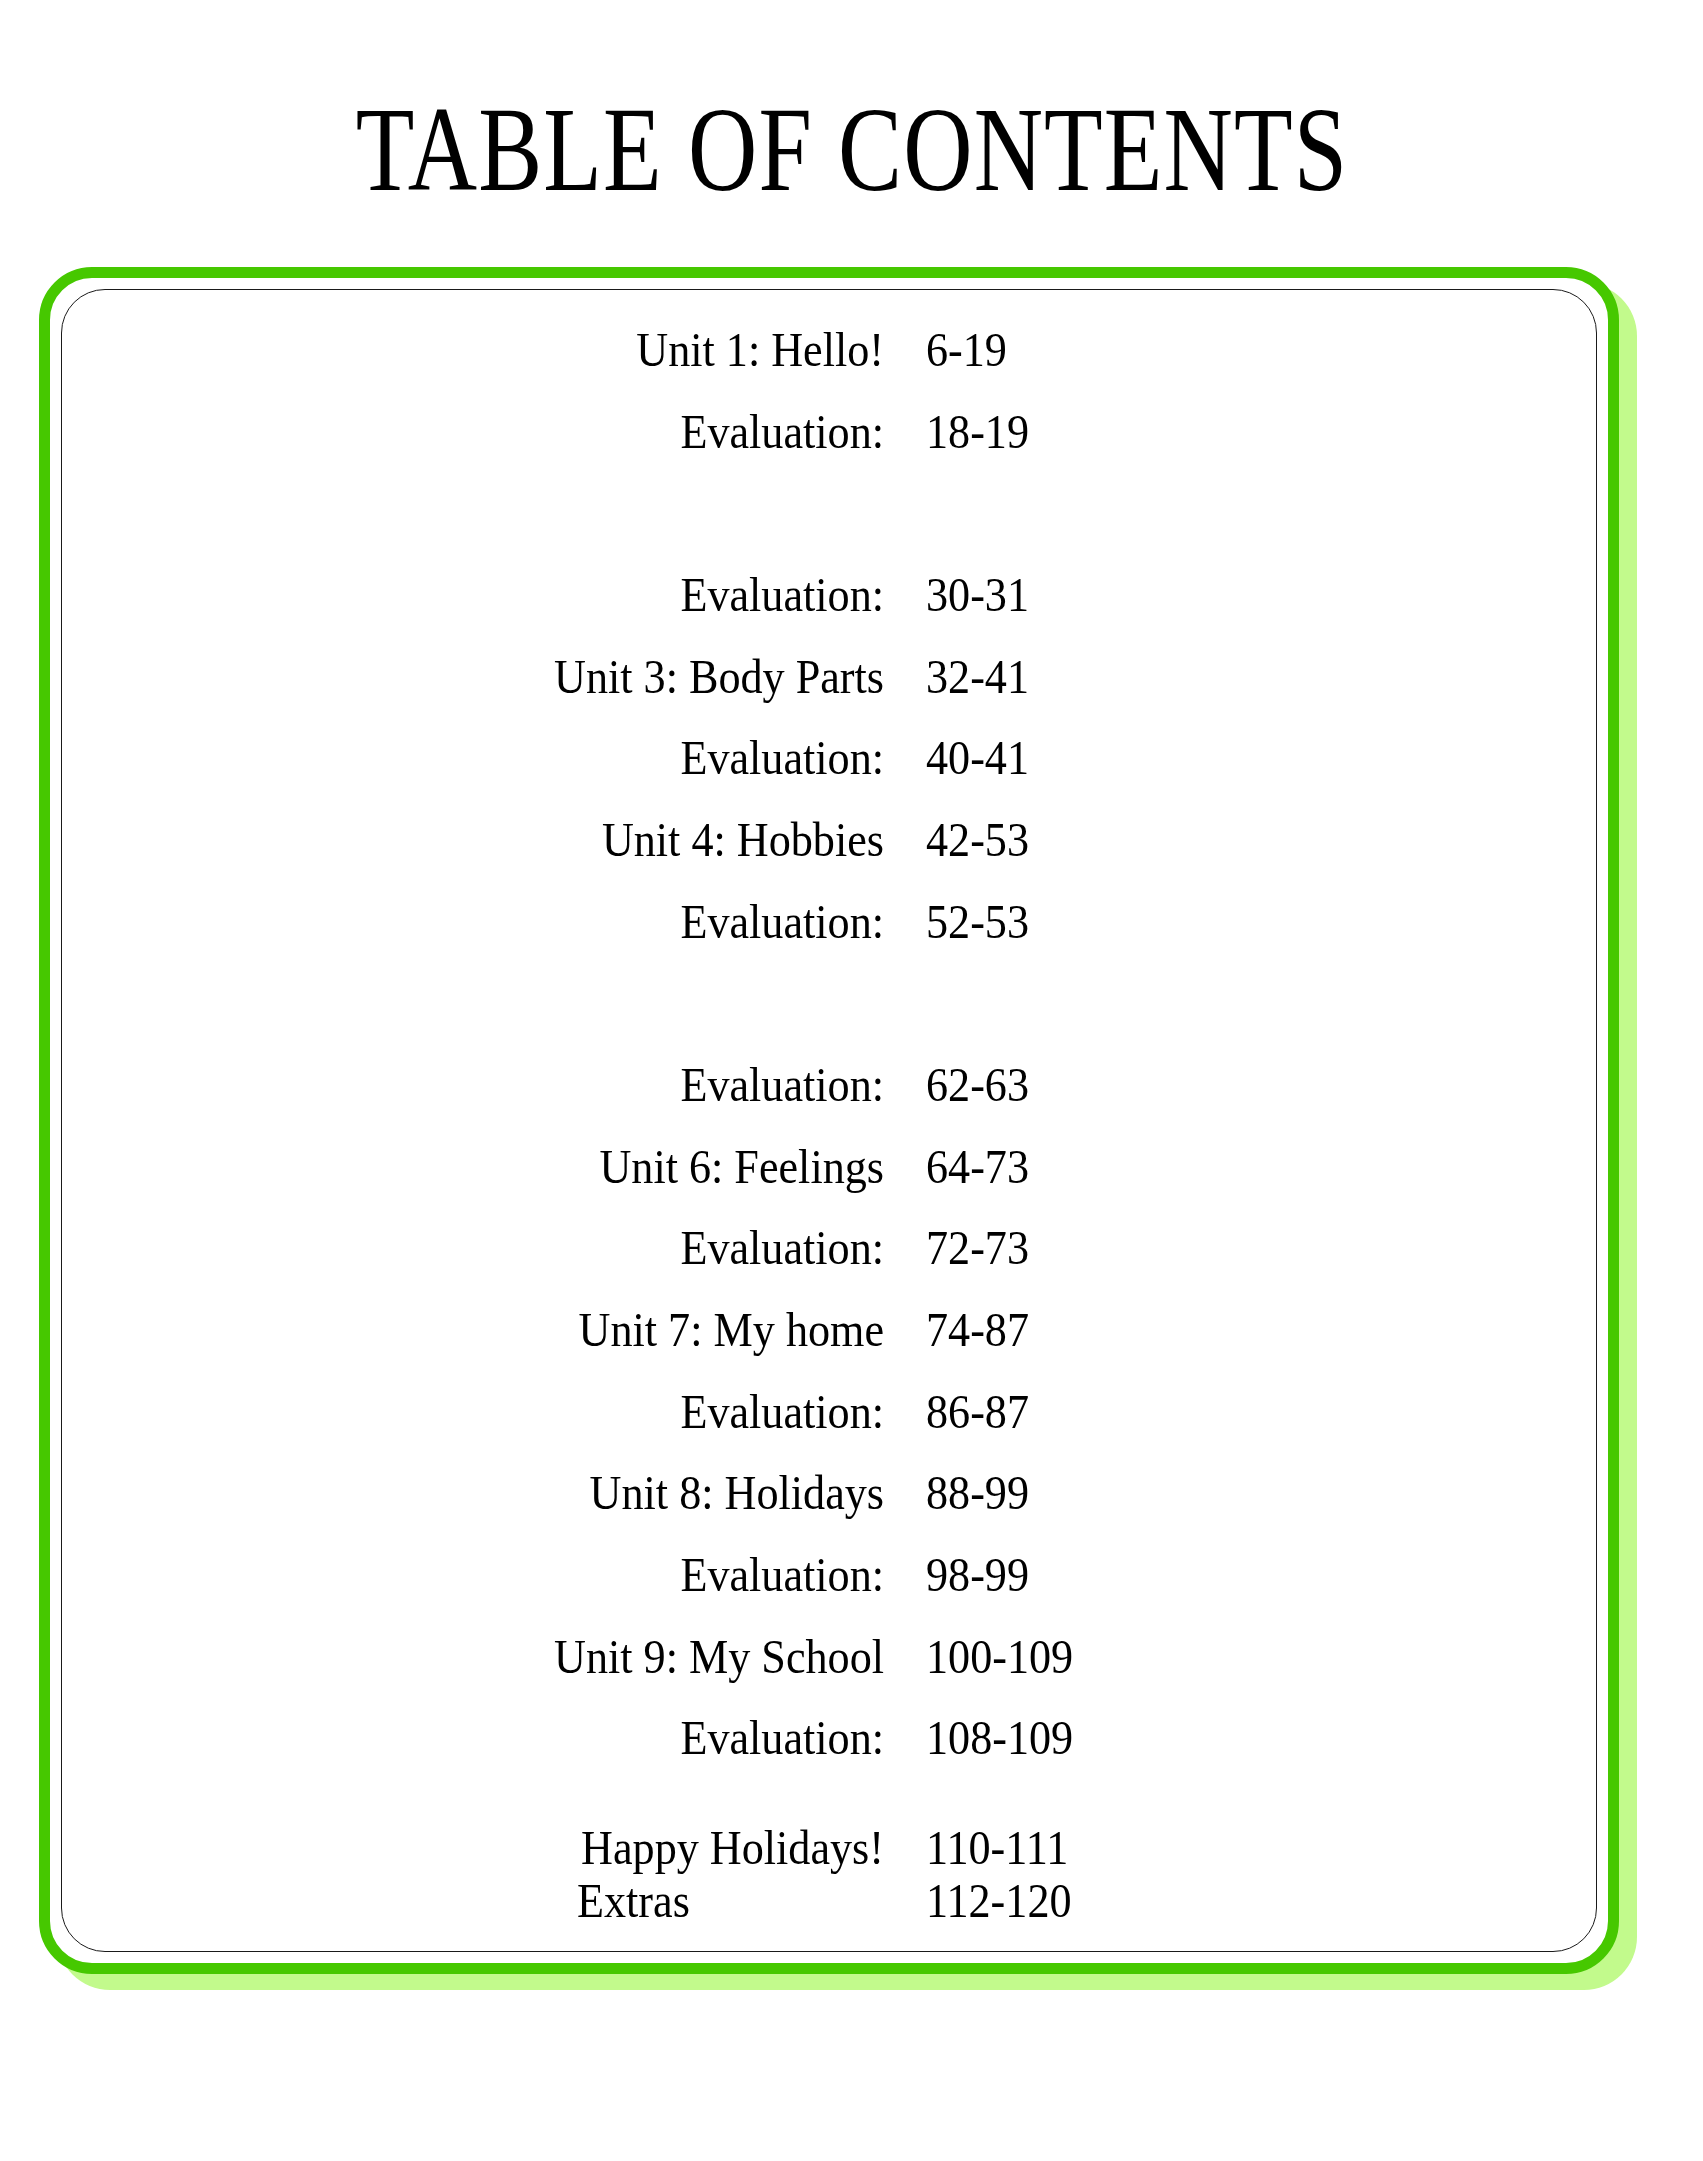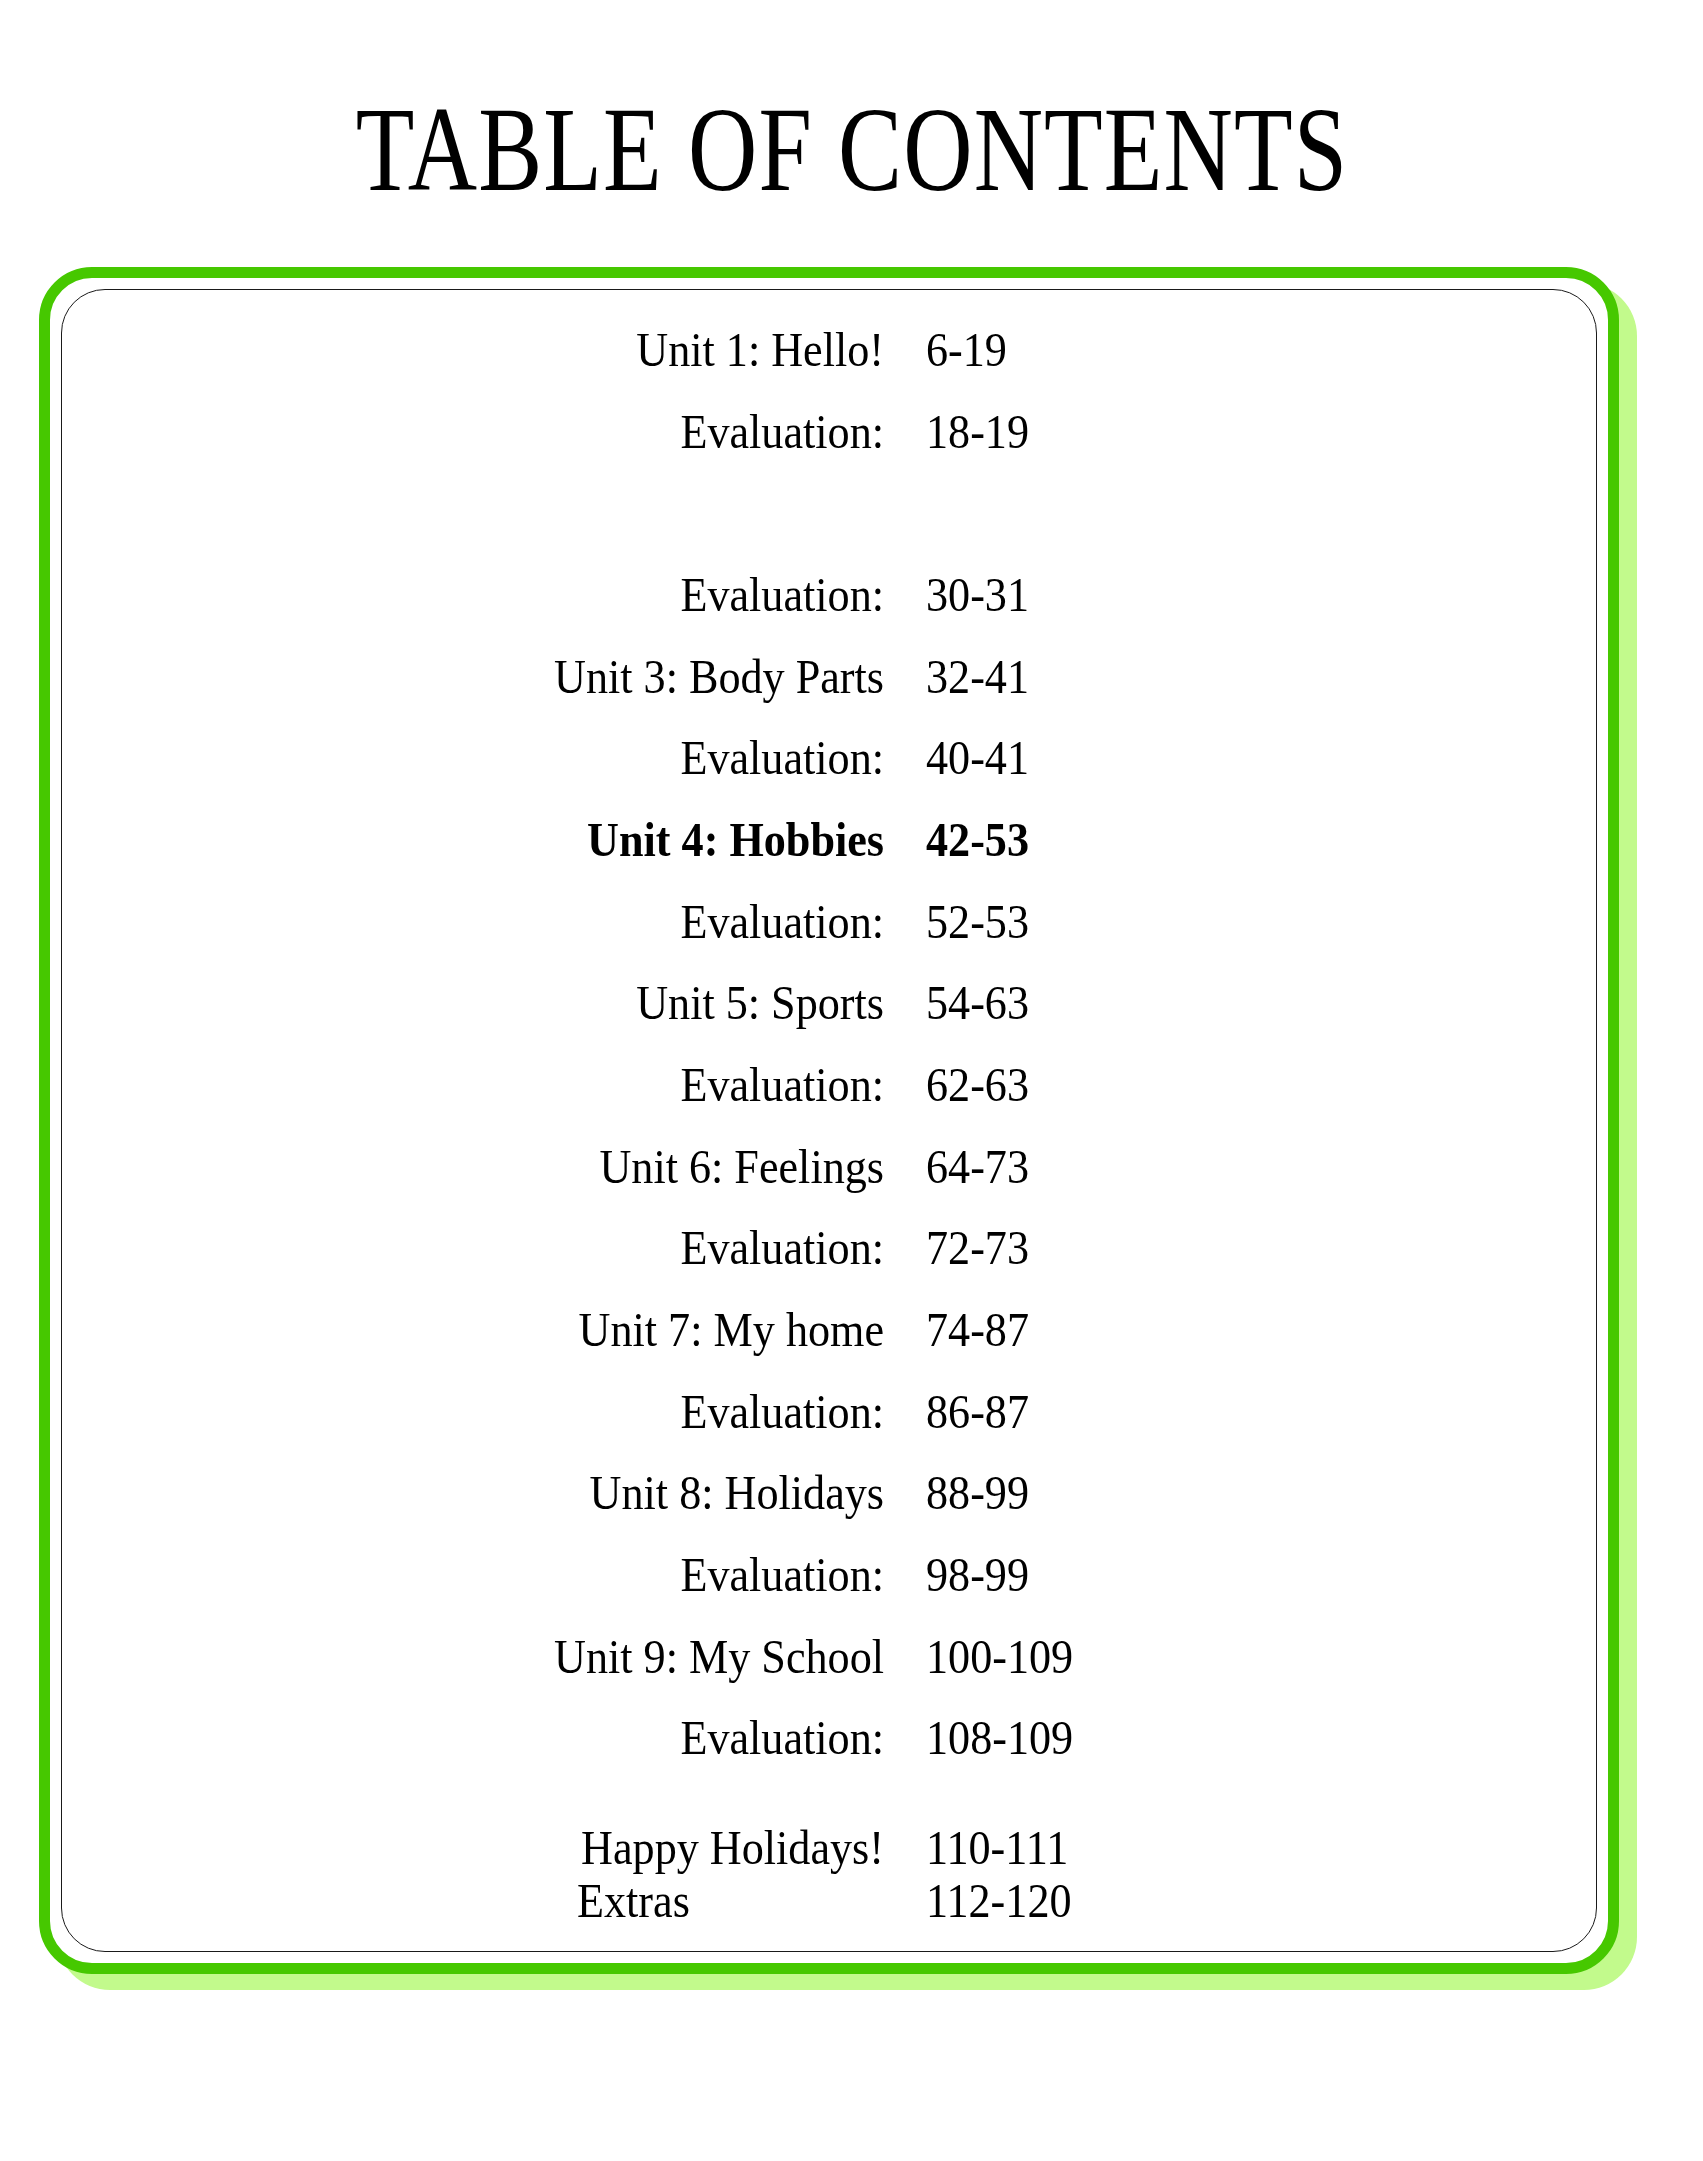--- a/index.html
+++ b/index.html
@@ -150,31 +150,27 @@
         <div class="toc-pages">30-31</div>
       </div>
       <div class="toc-row" style="top: 369px;">
         <div class="toc-label">Unit 3: Body Parts</div>
         <div class="toc-pages">32-41</div>
       </div>
       <div class="toc-row" style="top: 450px;">
         <div class="toc-label">Evaluation:</div>
         <div class="toc-pages">40-41</div>
       </div>
-      <div class="toc-row" style="top: 532px; font-weight: bold;">
+      <div class="toc-row" style="top: 532px;">
         <div class="toc-label">Unit 4: Hobbies</div>
         <div class="toc-pages">42-53</div>
       </div>
       <div class="toc-row" style="top: 614px;">
         <div class="toc-label">Evaluation:</div>
         <div class="toc-pages">52-53</div>
-      </div>
-      <div class="toc-row" style="top: 695px;">
-        <div class="toc-label">Unit 5: Sports</div>
-        <div class="toc-pages">54-63</div>
       </div>
       <div class="toc-row" style="top: 777px;">
         <div class="toc-label">Evaluation:</div>
         <div class="toc-pages">62-63</div>
       </div>
       <div class="toc-row" style="top: 859px;">
         <div class="toc-label">Unit 6: Feelings</div>
         <div class="toc-pages">64-73</div>
       </div>
       <div class="toc-row" style="top: 940px;">

